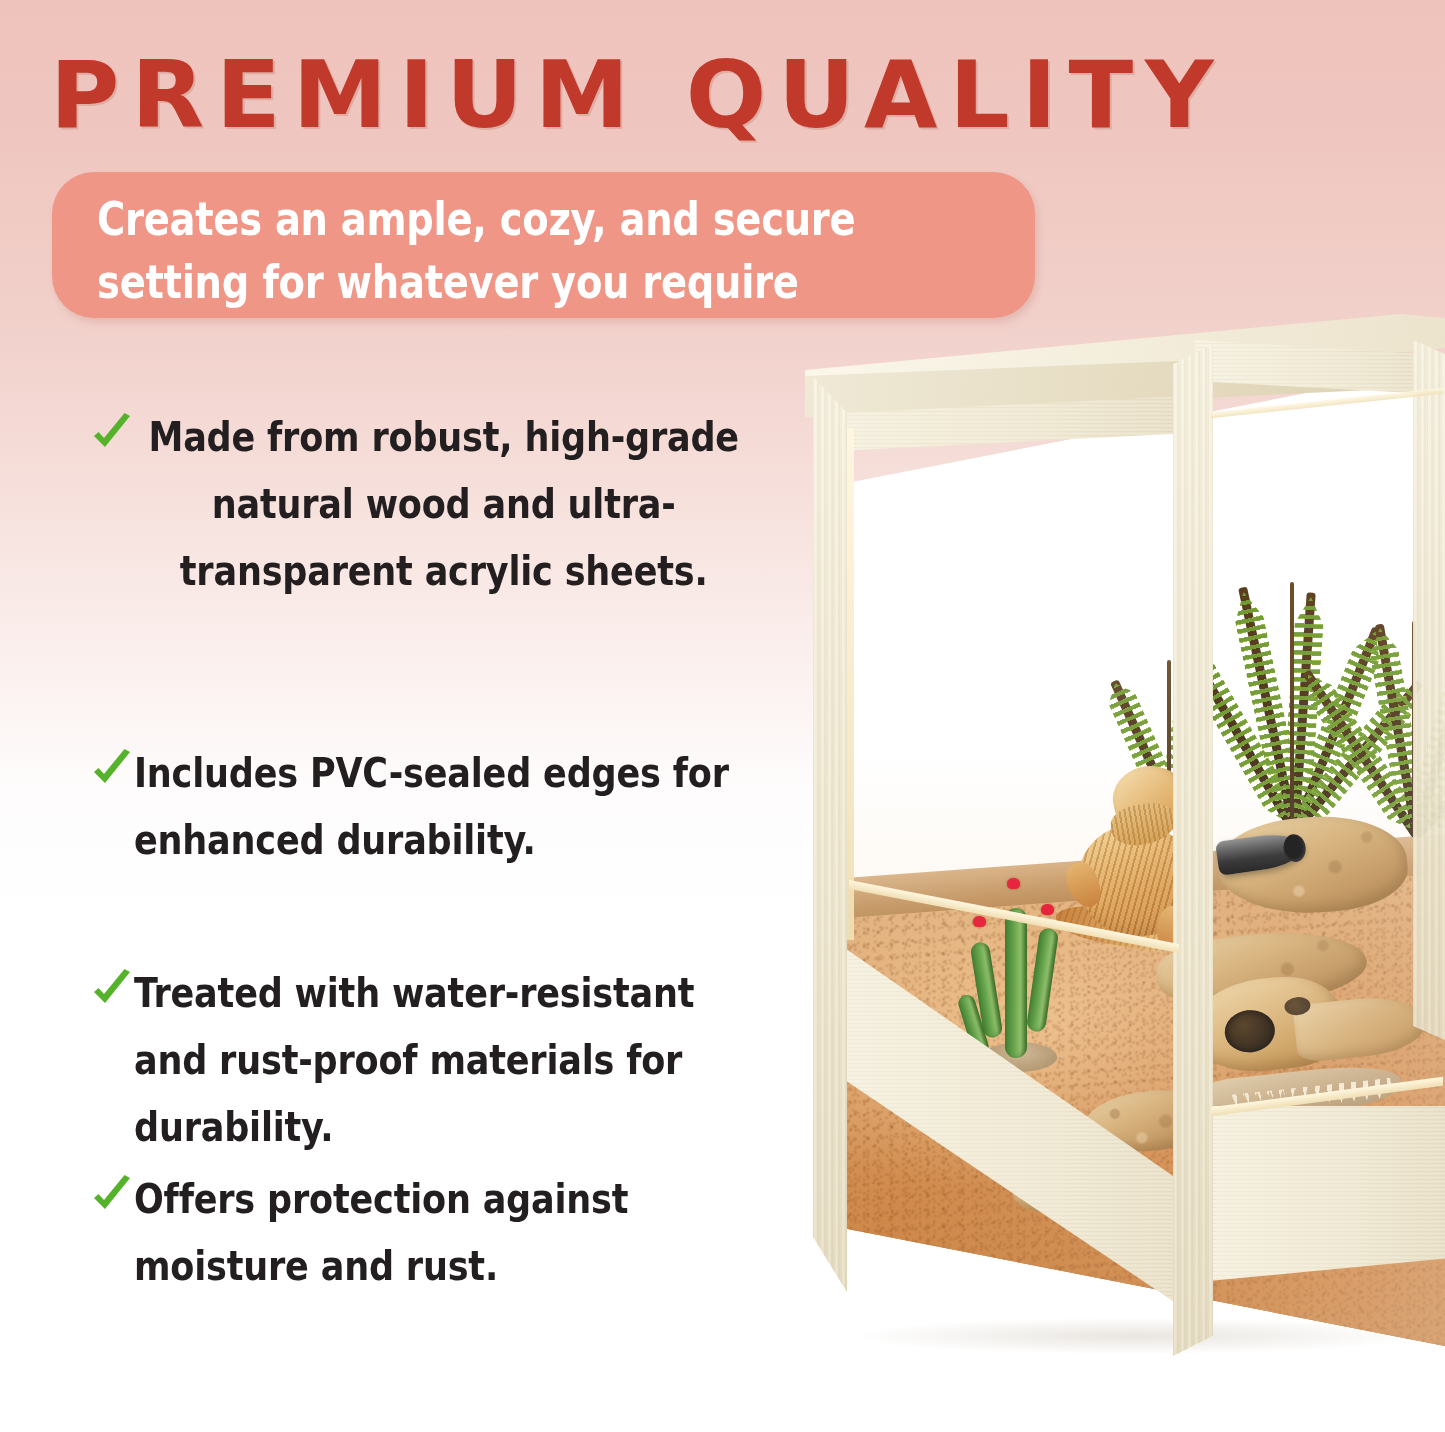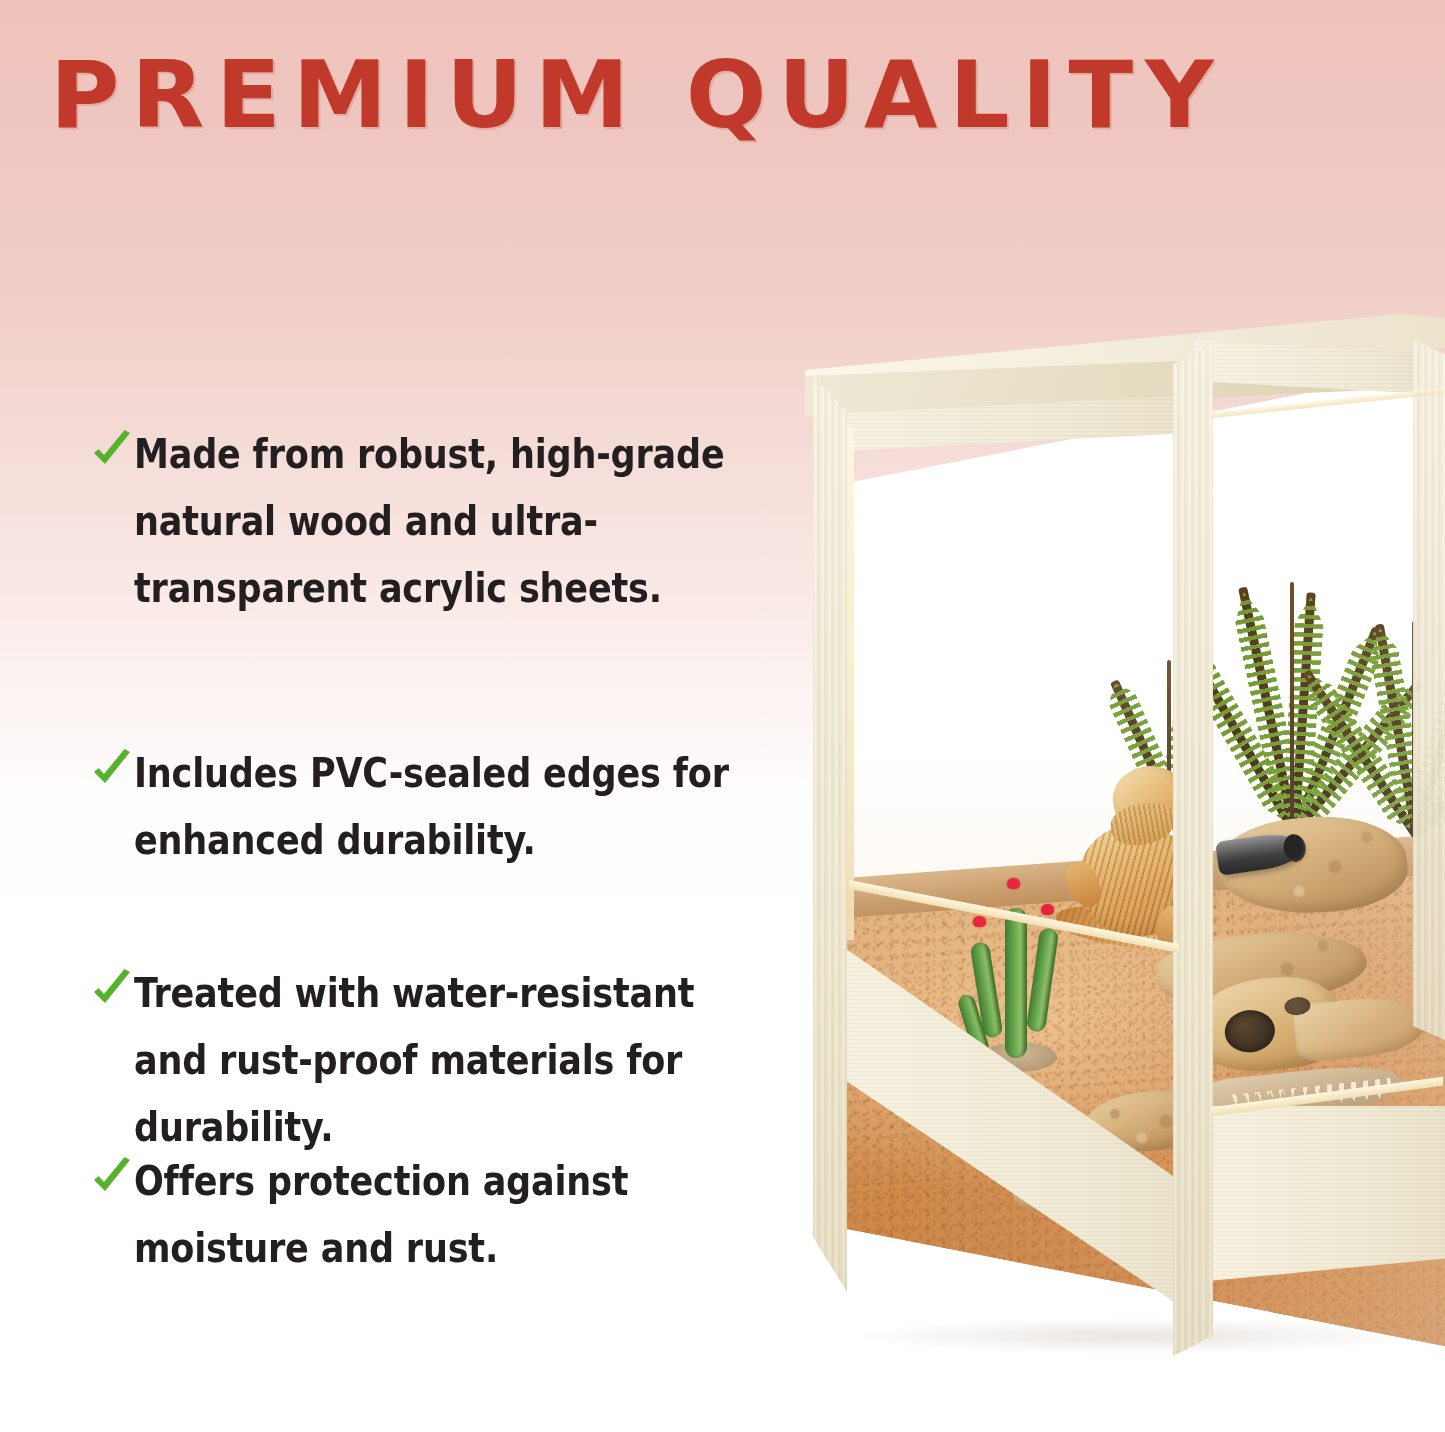--- a/index.html
+++ b/index.html
@@ -43,24 +43,24 @@
     line-height:63px;
     color:#ffffff;
     letter-spacing:-.3px;
     transform:scaleX(.93);
     transform-origin:left top;
   }
 
   
   .bullets{position:absolute;left:86px;top:404px;width:700px;}
   .bullet{position:absolute;left:0;width:700px;}
-  .b0{top:17px;}
+  .b0{top:0;text-align:center;}
   .b1{top:336px;}
   .b2{top:556px;}
-  .b3{top:744px;}
+  .b3{top:762px;}
 
   .check{
     position:absolute;left:4px;top:9px;width:44px;height:44px;
     color:#55b32b;
     font-size:50px;line-height:44px;
     font-family:"DejaVu Sans",sans-serif;
     font-weight:bold;
   }
   .check svg{display:block;width:44px;height:44px;}
 
@@ -325,20 +325,26 @@
     background:radial-gradient(ellipse at 50% 50%,rgba(120,95,60,.16),rgba(120,95,60,0) 72%);
   }
 </style>
 </head>
 <body>
 
 <div id="page">
 
   <div class="title">PREMIUM QUALITY</div>
 
+  <div class="banner">
+    <div class="banner-text">
+      <span>Creates an ample, cozy, and secure</span><br>
+      <span>setting for whatever you require</span>
+    </div>
+  </div>
 
   <div class="bullets">
 
     <div class="bullet b0">
       <span class="check">
         <svg viewBox="0 0 44 44" aria-hidden="true">
           <path d="M4 23 L15 34 L40 3 L34.5 0 L14 25 L8.5 19 Z" fill="#55b32b"></path>
         </svg>
       </span>
       <span class="btext">Made from robust, high-grade natural wood and ultra-transparent acrylic sheets.</span>

